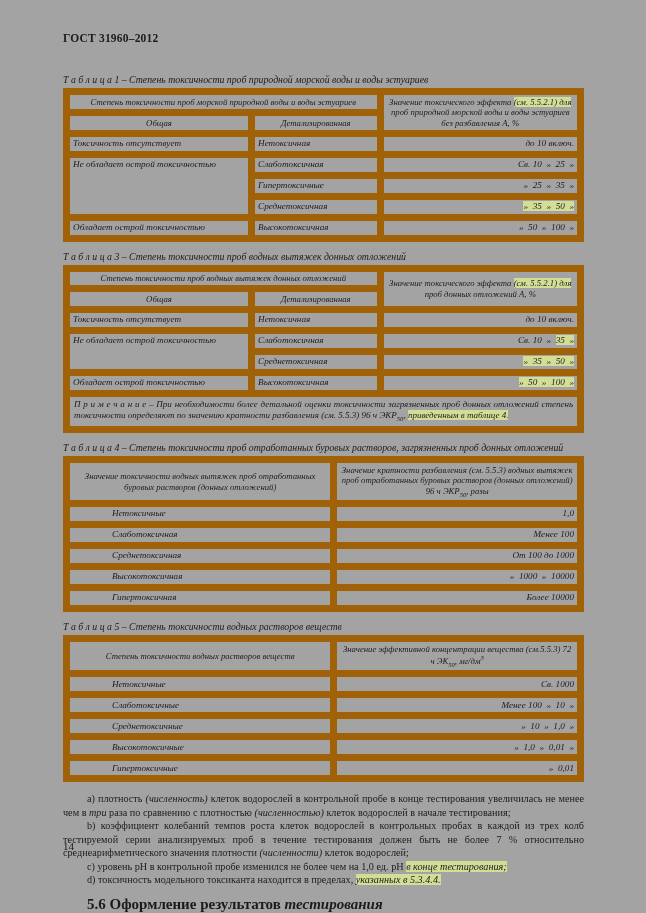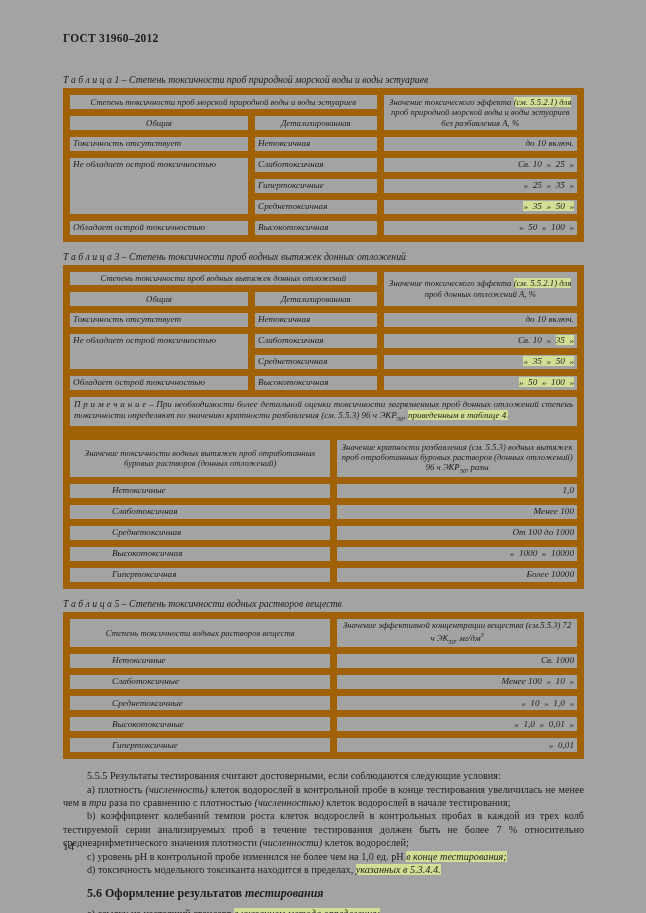--- a/index.html
+++ b/index.html
@@ -26,21 +26,21 @@
   td.center { text-align:right; }
   td.indent { text-align:left; padding-left:42px;margin-top:48px; }
   td.note-cell { font-size:9px; line-height:1.24; text-align:justify; padding:2px 4px 3px 4px; }
 
   .hl { background:var(--hl, #d2de95); }
   .it { font-style:italic; }
   .bi { font-weight:700; font-style:italic; }
 
   .text-block { margin-top:10px; }
   .para { font-size:10.2px; line-height:1.32; text-align:justify; text-indent:24px; margin:0; }
-  .heading { font-size:12px; font-weight:700; text-indent:24px; margin:9px 0 6px 0; }
+  .heading { font-size:15px; font-weight:700; text-indent:24px; margin:9px 0 6px 0; }
 
   sub.sub { font-size:6.6px; }
   sup.sup { font-size:6.6px; }
 
   .page-num { position:absolute; left:63px; top:840px; font-size:11px; }
 </style>
 </head>
 <body>
 
 <div class="page">
@@ -123,20 +123,21 @@
         <td class="left">Обладает острой токсичностью</td>
         <td class="left">Высокотоксичная</td>
         <td class="center"><span class="hl">»&nbsp;&nbsp;50&nbsp;&nbsp;»&nbsp;&nbsp;100&nbsp;&nbsp;»</span></td>
       </tr>
       <tr>
         <td colspan="3" class="note-cell"><span>П р и м е ч а н и е  – При необходимости более детальной оценки токсичности загрязненных проб донных отложений степень токсичности определяют по значению кратности разбавления (см. 5.5.3) 96 ч ЭКР</span><sub class="sub">50</sub><span>, </span><span class="hl">приведенным в таблице 4.</span></td>
       </tr>
     </tbody>
   </table>
 
+  <p class="caption">Т а б л и ц а  4 – Степень токсичности проб отработанных буровых растворов, загрязненных проб донных отложений</p>
   <table class="tbl t45">
     <colgroup>
         <col class="c1">
         <col class="c2">
       </colgroup>
     <tbody>
       <tr>
         <th>Значение токсичности водных вытяжек проб отработанных буровых растворов (донных отложений)</th>
         <th><span>Значение кратности разбавления (см. 5.5.3) водных вытяжек проб отработанных буровых растворов (донных отложений) 96 ч ЭКР</span><sub class="sub">50</sub><span>, разы</span></th>
       </tr>
@@ -191,21 +192,20 @@
         <td class="center">»&nbsp;&nbsp;1,0&nbsp;&nbsp;»&nbsp;&nbsp;0,01&nbsp;&nbsp;»</td>
       </tr>
       <tr>
         <td class="indent">Гипертоксичные</td>
         <td class="center">»&nbsp;&nbsp;0,01</td>
       </tr>
     </tbody>
   </table>
 
   <div class="text-block">
-    <p class="para">5.5.5 Результаты тестирования считают достоверными, если соблюдаются следующие условия:</p>
 
     <p class="para"><span>а) плотность </span><span class="it">(численность)</span><span> клеток водорослей в контрольной пробе в конце тестирования увеличилась не менее чем в </span><span class="it">три</span><span> раза по сравнению с плотностью </span><span class="it">(численностью)</span><span> клеток водорослей в начале тестирования;</span></p>
 
     <p class="para"><span>b) коэффициент колебаний темпов роста клеток водорослей в контрольных пробах в каждой из трех колб тестируемой серии анализируемых проб в течение тестирования должен быть не более 7 % относительно среднеарифметического значения плотности </span><span class="it">(численности)</span><span> клеток водорослей;</span></p>
 
     <p class="para"><span>с) уровень рН в контрольной пробе изменился не более чем на 1,0 ед. рН </span><span class="it hl">в конце тестирования;</span></p>
 
     <p class="para"><span>d) токсичность модельного токсиканта находится в пределах, </span><span class="it hl">указанных в 5.3.4.4.</span></p>
 
     <p class="heading"><span>5.6 Оформление результатов </span><span class="bi">тестирования</span></p>

